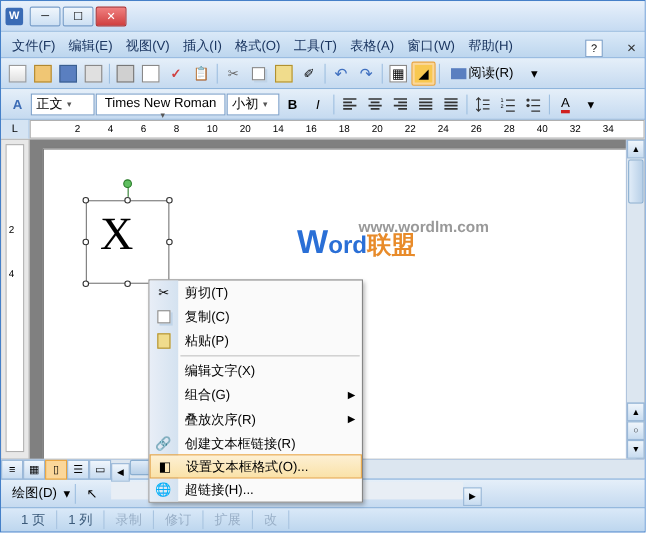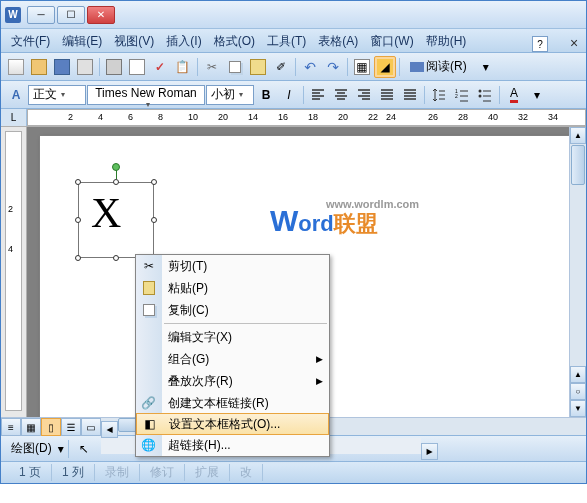--- a/index.html
+++ b/index.html
@@ -71,21 +71,21 @@
 .textbox .h-l { left: -4px; top: 50%; margin-top: -3px; } .textbox .h-r { right: -4px; top: 50%; margin-top: -3px; }
 .textbox .rot { position: absolute; left: 50%; top: -20px; width: 8px; height: 8px; background: #5fbf5f; border: 1px solid #2a7a2a; border-radius: 50%; margin-left: -4px; }
 .textbox .rot-line { position: absolute; left: 50%; top: -14px; width: 1px; height: 10px; background: #2a7a2a; }
 .textbox .hatch { position: absolute; inset: -7px; border: 7px solid transparent; background: repeating-linear-gradient(45deg, #bbb, #bbb 2px, #eee 2px, #eee 4px); z-index: -1; }
 .textbox-content { font-family: "Times New Roman", serif; font-size: 42px; text-align: left; padding: 6px 12px; }
 
 .watermark { position: absolute; left: 230px; top: 68px; font-size: 24px; font-weight: bold; display: flex; align-items: baseline; }
 .watermark .w1 { color: #2a6fd6; font-size: 30px; font-family: Arial; }
 .watermark .w2 { color: #2a6fd6; font-size: 22px; font-family: Arial; }
 .watermark .w3 { color: #e88b2a; font-size: 22px; font-weight: bold; }
-.watermark .sup { font-size: 11px; color: #999; position: absolute; top: -6px; left: 56px; }
+.watermark .sup { font-size: 14px; color: #999; position: absolute; top: -6px; left: 56px; }
 
 
 .vscroll { position: absolute; right: 0; top: 0; bottom: 0; width: 17px; background: #dce6f0; border-left: 1px solid #b0c4dd; }
 .vscroll .btn { height: 17px; background: linear-gradient(#f0f6fc, #c8dcf0); border: 1px solid #9ab8d8; display: flex; align-items: center; justify-content: center; font-size: 8px; }
 .vscroll .thumb { position: absolute; left: 1px; right: 1px; top: 18px; height: 40px; background: linear-gradient(90deg, #e0ecf8, #b8d0e8); border: 1px solid #8aaed0; border-radius: 2px; }
 .vscroll .btn.down { position: absolute; bottom: 34px; left: 0; right: 0; }
 .vscroll .nav-btns { position: absolute; bottom: 0; left: 0; right: 0; }
 .vscroll .nav-btns .btn { height: 17px; }
 
 .hscroll-row { display: flex; height: 18px; background: #dce6f0; border-top: 1px solid #b0c4dd; }
@@ -291,21 +291,21 @@
       <span class="ticklabel" style="left:70px">4</span>
       <span class="ticklabel" style="left:100px">6</span>
       <span class="ticklabel" style="left:130px">8</span>
       <span class="ticklabel" style="left:160px">10</span>
       <span class="ticklabel" style="left:190px">20</span>
       <span class="ticklabel" style="left:220px">14</span>
       <span class="ticklabel" style="left:250px">16</span>
       <span class="ticklabel" style="left:280px">18</span>
       <span class="ticklabel" style="left:310px">20</span>
       <span class="ticklabel" style="left:340px">22</span>
-      <span class="ticklabel" style="left:358px">24</span>
+      <span class="ticklabel" style="left:370px">24</span>
       <span class="ticklabel" style="left:400px">26</span>
       <span class="ticklabel" style="left:430px">28</span>
       <span class="ticklabel" style="left:460px">40</span>
       <span class="ticklabel" style="left:490px">32</span>
       <span class="ticklabel" style="left:520px">34</span>
     </div>
   </div>
 
   <div class="docarea">
     <div class="vruler">
@@ -380,30 +380,30 @@
   </div>
 
   <div class="context-menu">
     <div class="icon-strip"></div>
     <div class="item">
       <span class="cm-icon">✂</span>
       <span>剪切(T)</span>
     </div>
     <div class="item">
       <span class="cm-icon">
+          <div class="ico-copy"></div>
+        </span>
+      <span>复制(C)</span>
+    </div>
+    <div class="item">
+      <span class="cm-icon">
           <div class="ico-paste" style="width:12px;height:14px;"></div>
         </span>
       <span>粘贴(P)</span>
     </div>
-    <div class="item">
-      <span class="cm-icon">
-          <div class="ico-copy"></div>
-        </span>
-      <span>复制(C)</span>
-    </div>
     <div class="sep"></div>
     <div class="item">
       <span>编辑文字(X)</span>
     </div>
     <div class="item">
       <span>组合(G)</span>
         <span class="arrow">▶</span>
     </div>
     <div class="item">
       <span>叠放次序(R)</span>

